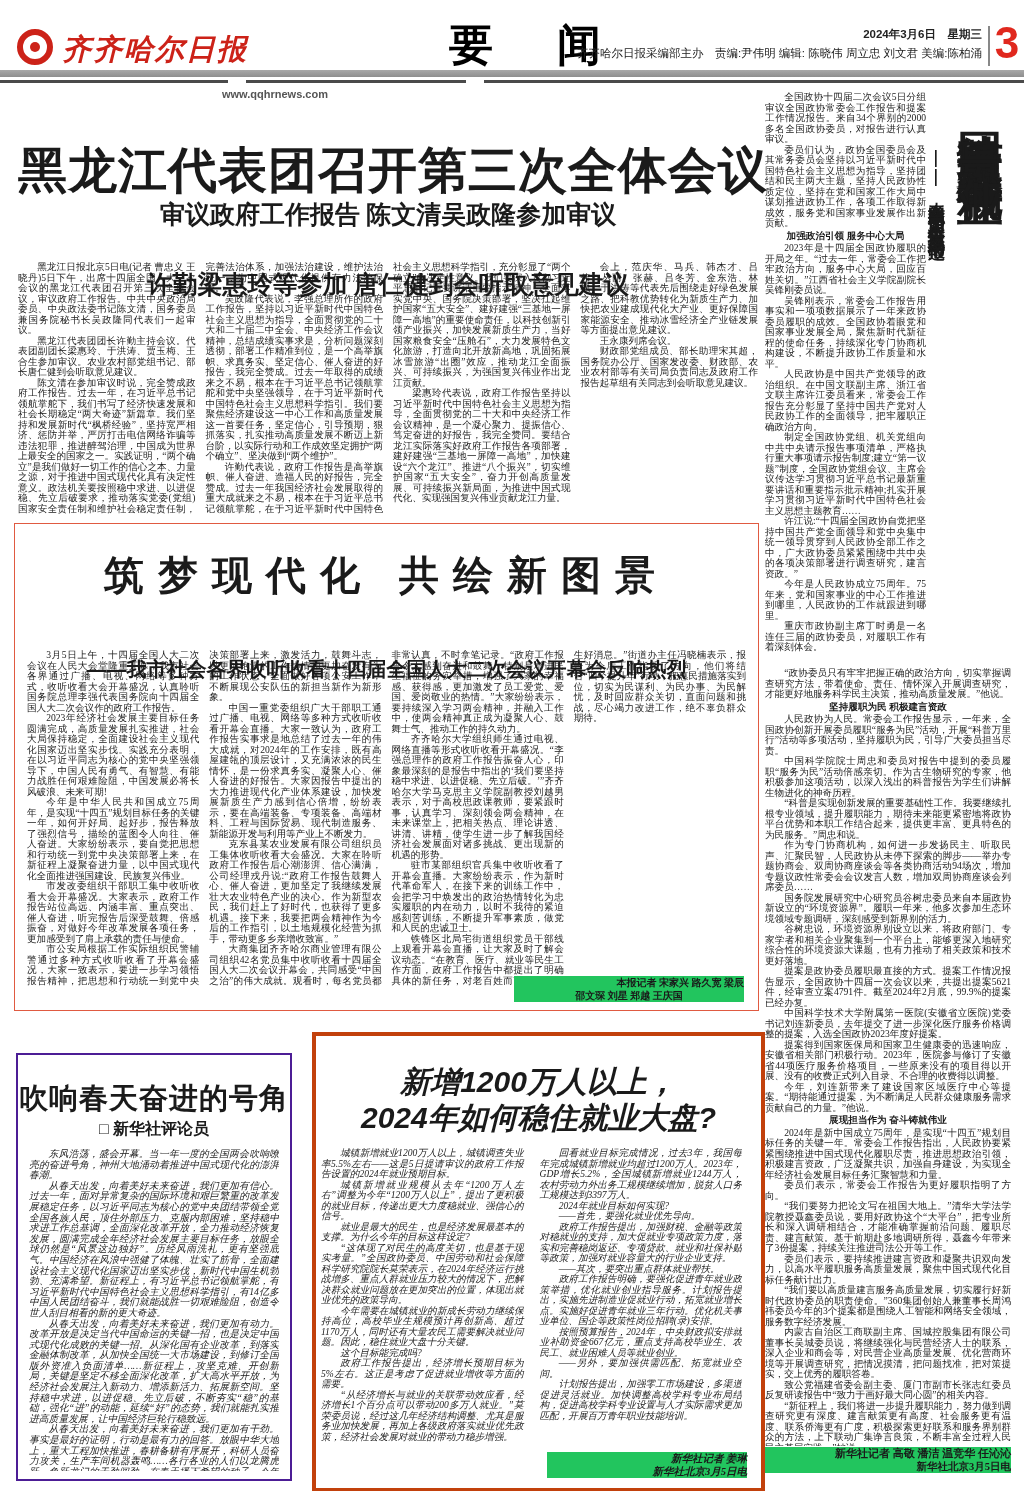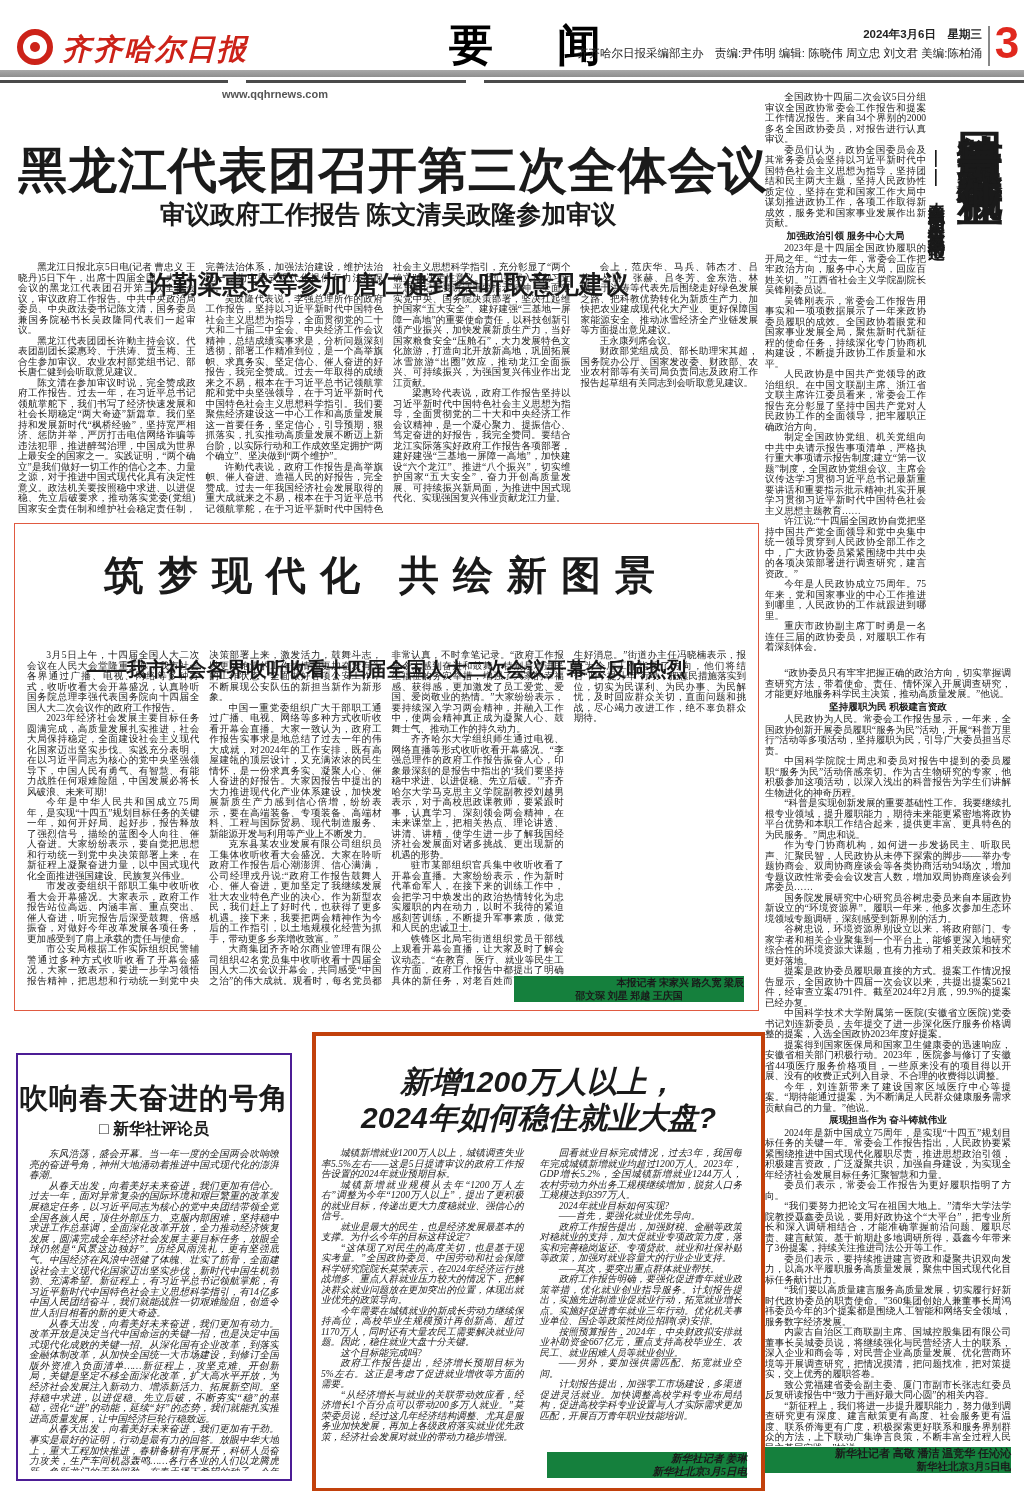--- a/index.html
+++ b/index.html
@@ -27,21 +27,21 @@
   .subhead{margin:2px 0;text-indent:0;text-align:center;font-weight:bold;font-family:"Liberation Sans",sans-serif;}
   .sign{margin:0;text-indent:0;text-align:right;font-weight:bold;}
   
   .vert{writing-mode:vertical-rl;}
   .unity-headline{font-family:"Liberation Sans","DejaVu Sans",sans-serif;font-weight:900;font-size:46px;letter-spacing:3px;}
   .unity-sub{font-family:"Liberation Sans",sans-serif;font-weight:bold;font-size:17px;letter-spacing:2px;}
   
   .dream-box{border:1.5px solid #e05a41;}
   .dream-title{font-family:"Liberation Sans","DejaVu Sans",sans-serif;font-weight:900;font-size:40px;letter-spacing:14px;text-align:center;white-space:nowrap;}
   .dream-sub{font-family:"Liberation Sans",sans-serif;font-weight:900;font-size:20px;text-align:center;white-space:nowrap;}
-  .byline-blk{font-size:10px;font-weight:bold;text-align:right;background:#15803d;line-height:13px;}
+  .byline-blk{font-size:10px;font-weight:bold;text-align:right;background:#22c55e;line-height:13px;}
   
   .horn-box{border:2px solid #4c1d95;}
   .horn-title{font-family:"Liberation Sans",sans-serif;font-weight:900;font-size:29px;text-align:center;letter-spacing:1px;white-space:nowrap;}
   .horn-byline{font-family:"Liberation Sans",sans-serif;font-weight:bold;font-size:16px;text-align:center;}
   .horn-body{font-style:italic;font-size:9.8px;line-height:10.6px;}
   
   .jobs-box{border:4px solid #c2410c;font-style:italic;}
   .jobs-title{font-family:"Liberation Sans","DejaVu Sans",sans-serif;font-weight:900;font-size:30px;text-align:center;white-space:nowrap;}
   .divider-v{background:#888;}
 </style>

